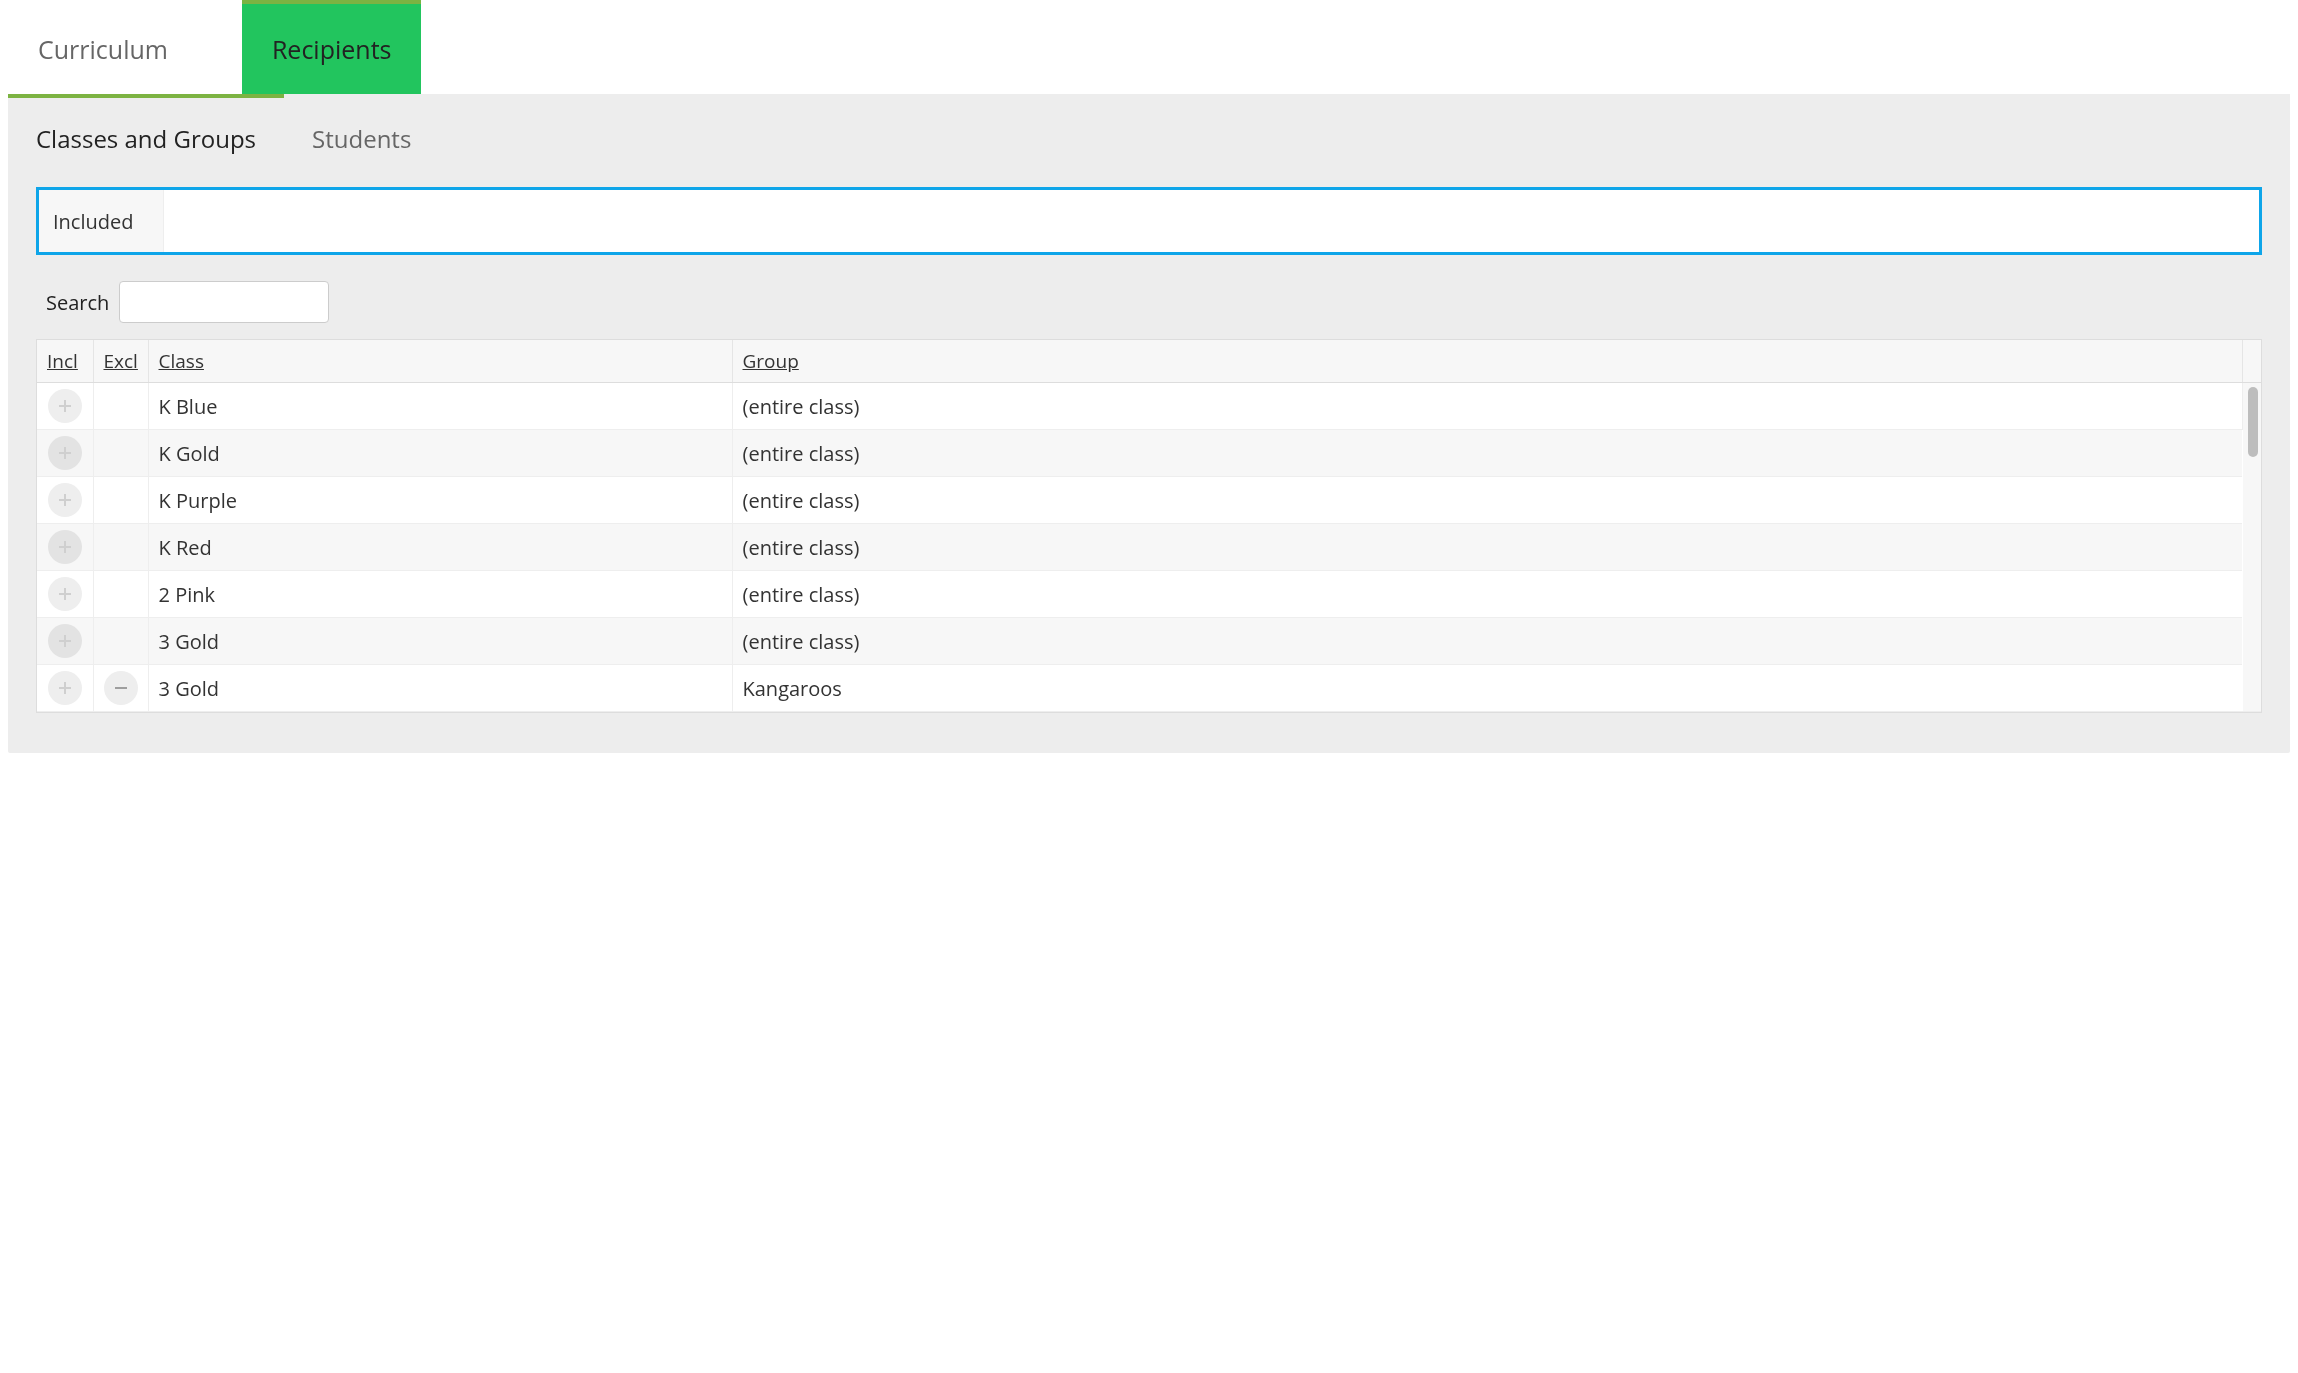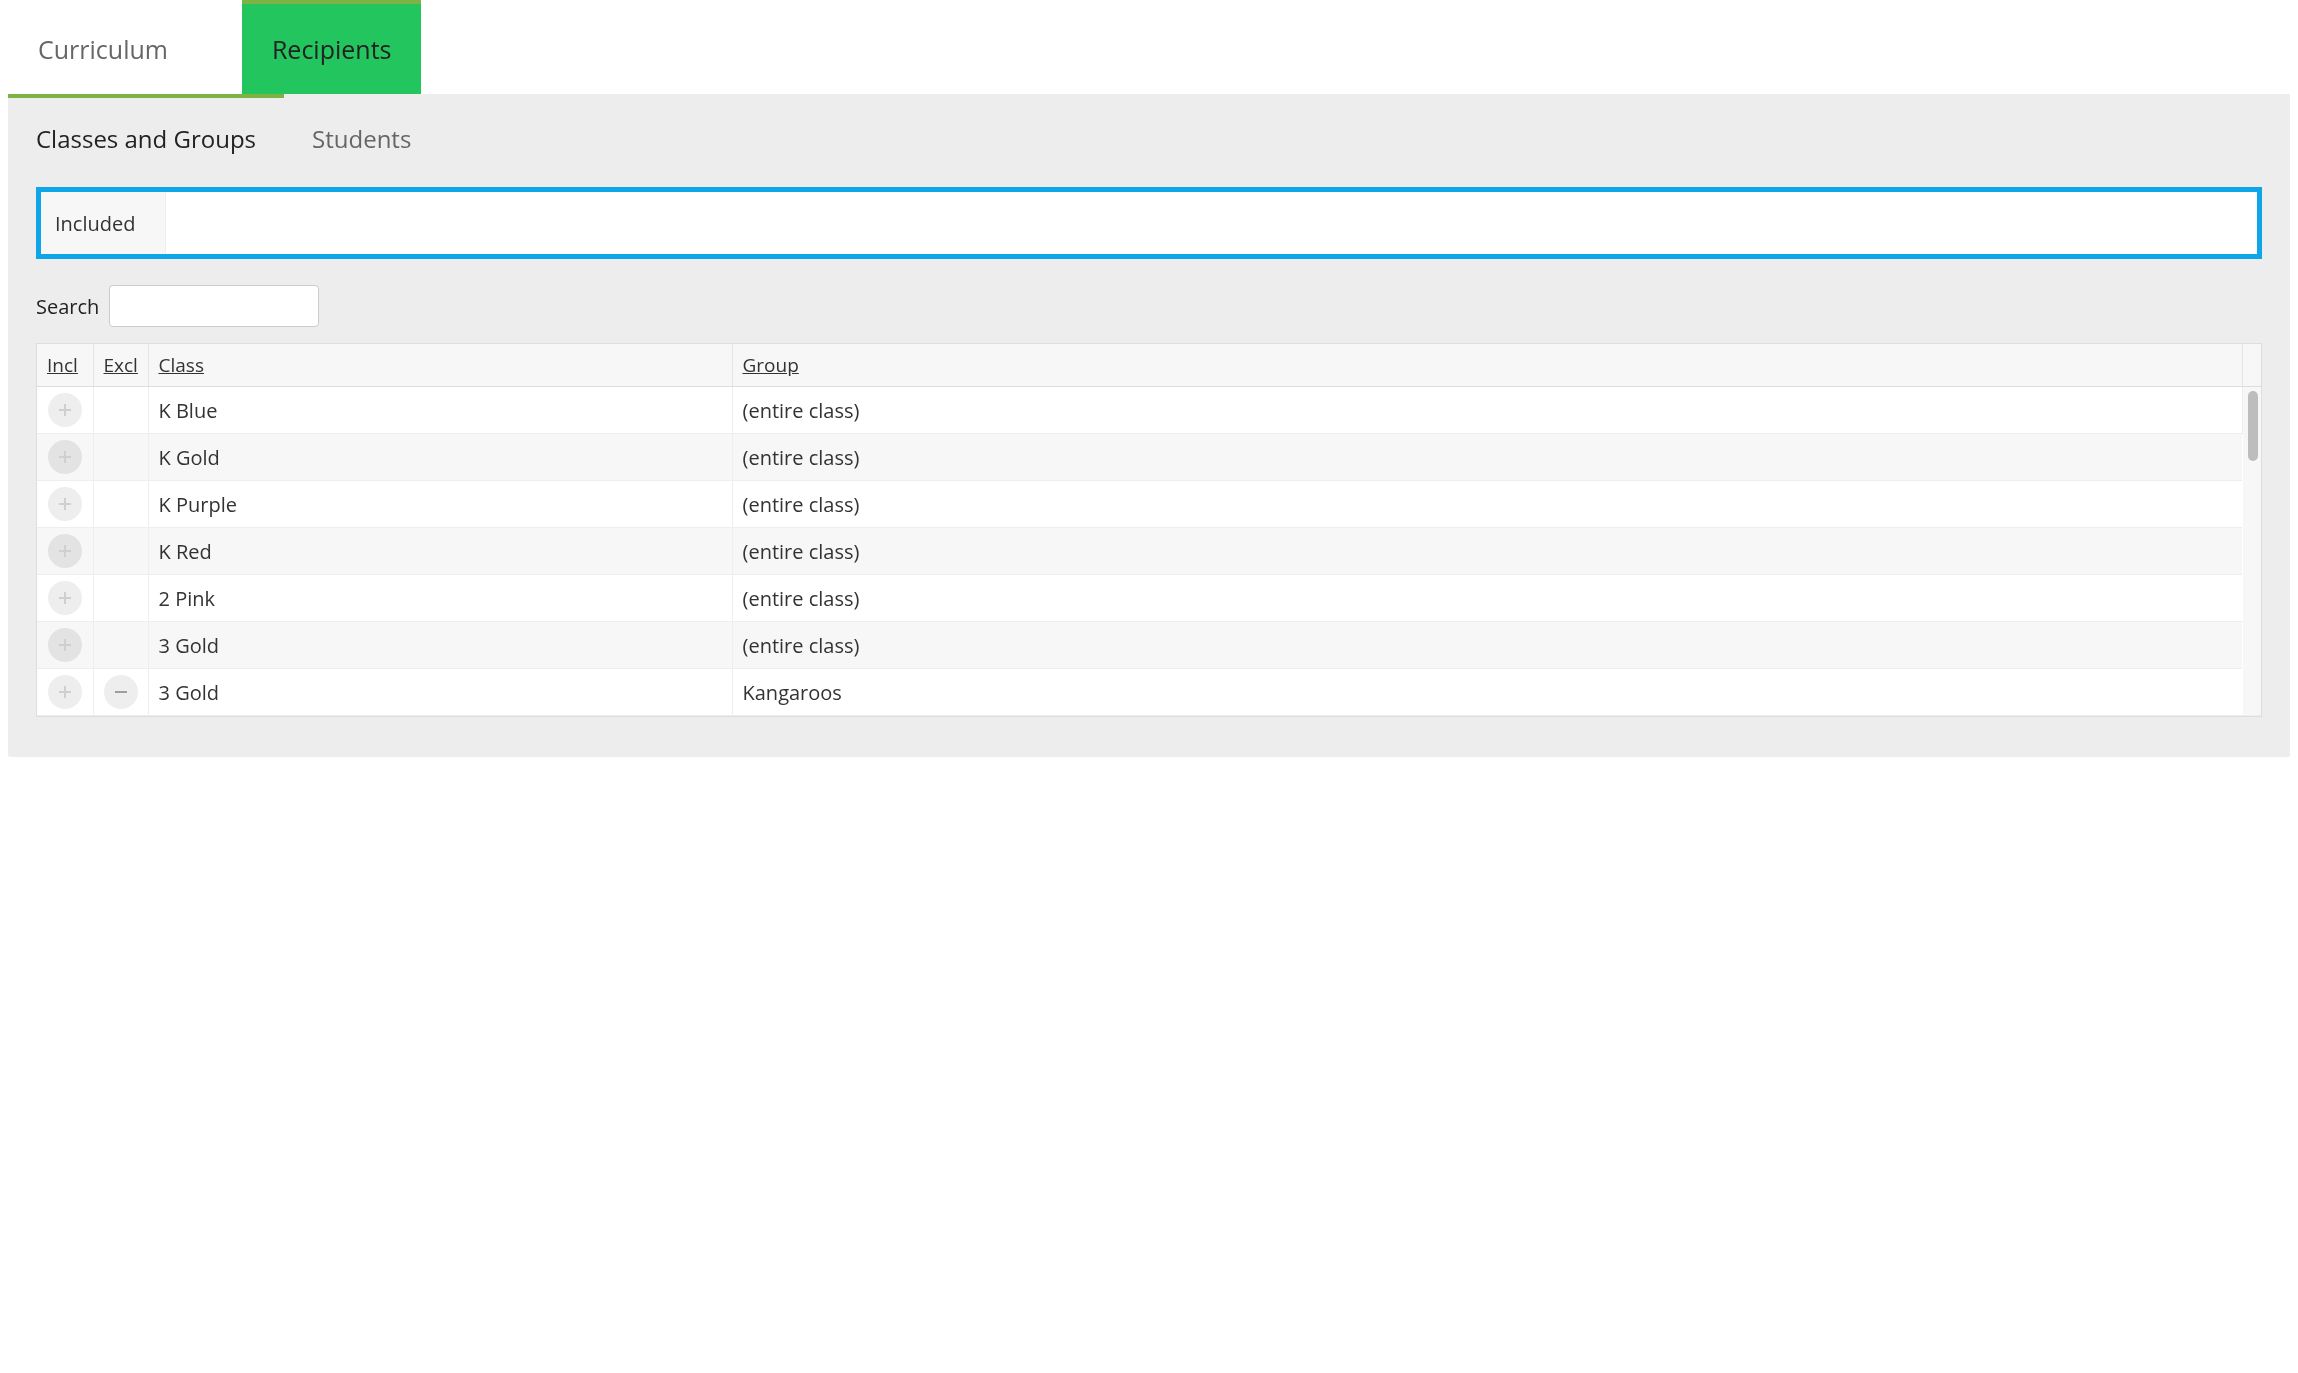--- a/index.html
+++ b/index.html
@@ -54,21 +54,21 @@
     color: #222;
     border-top: 4px solid #7cb342;
     background: #ededed;
   }
   
   .content-inner {
     padding: 0 28px;
   }
 
   .incl-excl-box {
-    border: 5px solid #0ea5e9;
+    border: 3px solid #0ea5e9;
     background: #fff;
     margin-top: 8px;
   }
   .incl-excl-row {
     display: flex;
     align-items: stretch;
     min-height: 62px;
   }
   .incl-excl-row + .incl-excl-row {
     border-top: 1px solid #eee;
@@ -90,20 +90,21 @@
 
   .search-row {
     display: flex;
     align-items: center;
     margin: 26px 0 16px 0;
   }
   .search-label {
     font-size: 20px;
     color: #222;
     margin-right: 10px;
+    margin-left: 10px;
   }
   .search-input {
     width: 210px;
     height: 42px;
     border: 1px solid #ccc;
     border-radius: 4px;
     background: #fff;
     font-size: 18px;
     padding: 4px 8px;
   }

